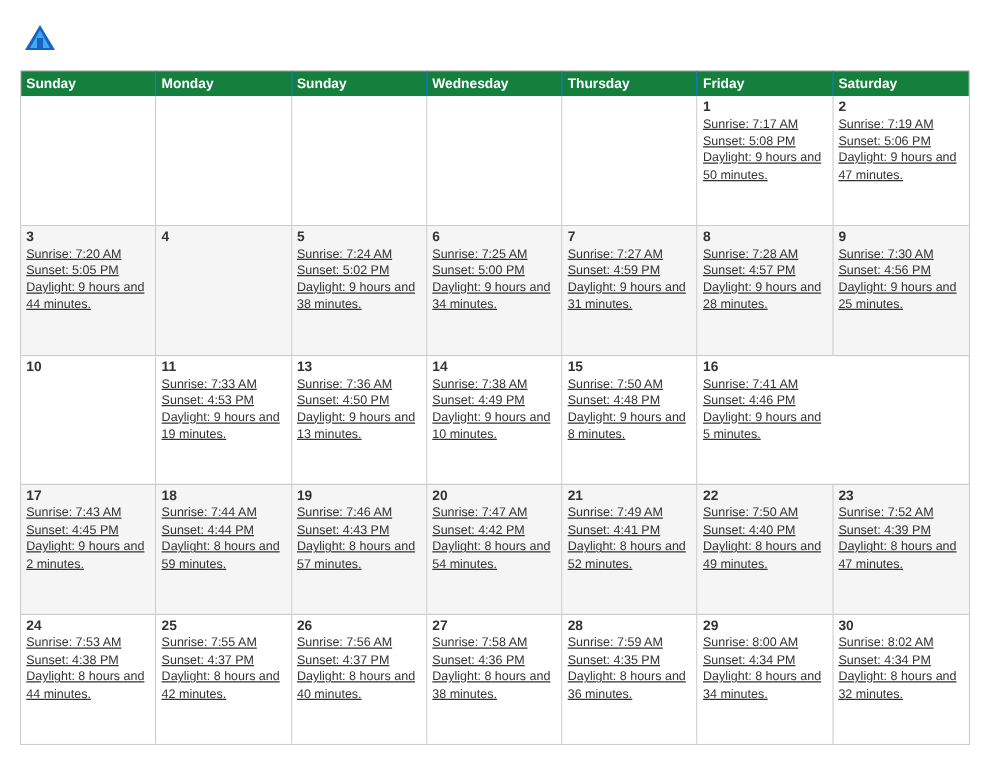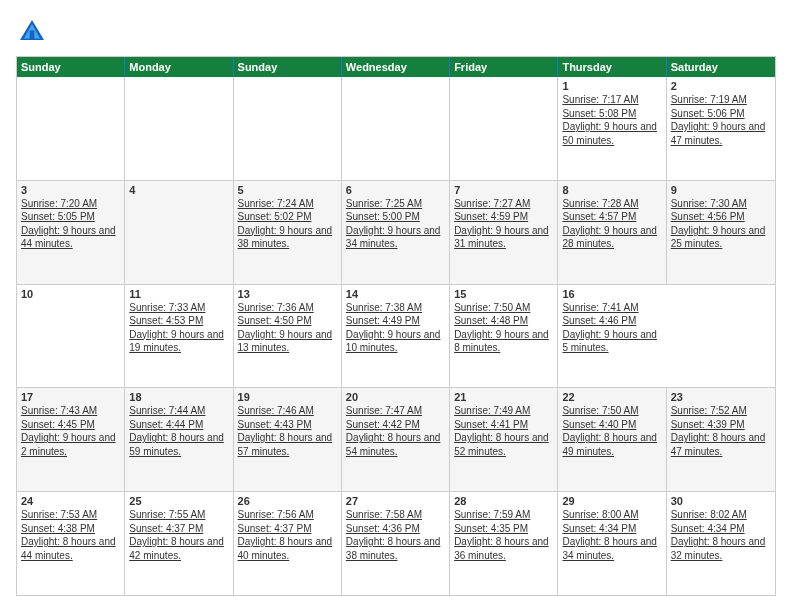--- a/index.html
+++ b/index.html
@@ -132,22 +132,22 @@
       <div class="location"></div>
     </div>
   </div>
 
   <div class="calendar">
     <div class="cal-header">
     <div class="cal-header-cell">Sunday</div>
         <div class="cal-header-cell">Monday</div>
         <div class="cal-header-cell">Sunday</div>
         <div class="cal-header-cell">Wednesday</div>
+        <div class="cal-header-cell">Thursday</div>
         <div class="cal-header-cell">Friday</div>
-        <div class="cal-header-cell">Thursday</div>
         <div class="cal-header-cell">Saturday</div>
       </div>
     <div class="cal-body">
     <div class="cal-row">
           <div class="cal-cell empty"></div>
           <div class="cal-cell empty"></div>
           <div class="cal-cell empty"></div>
           <div class="cal-cell empty"></div>
           <div class="cal-cell empty"></div>
           <div class="cal-cell"><span class="day-num">1</span><span class="cell-text" style="white-space: pre-line;">Sunrise: 7:17 AM

